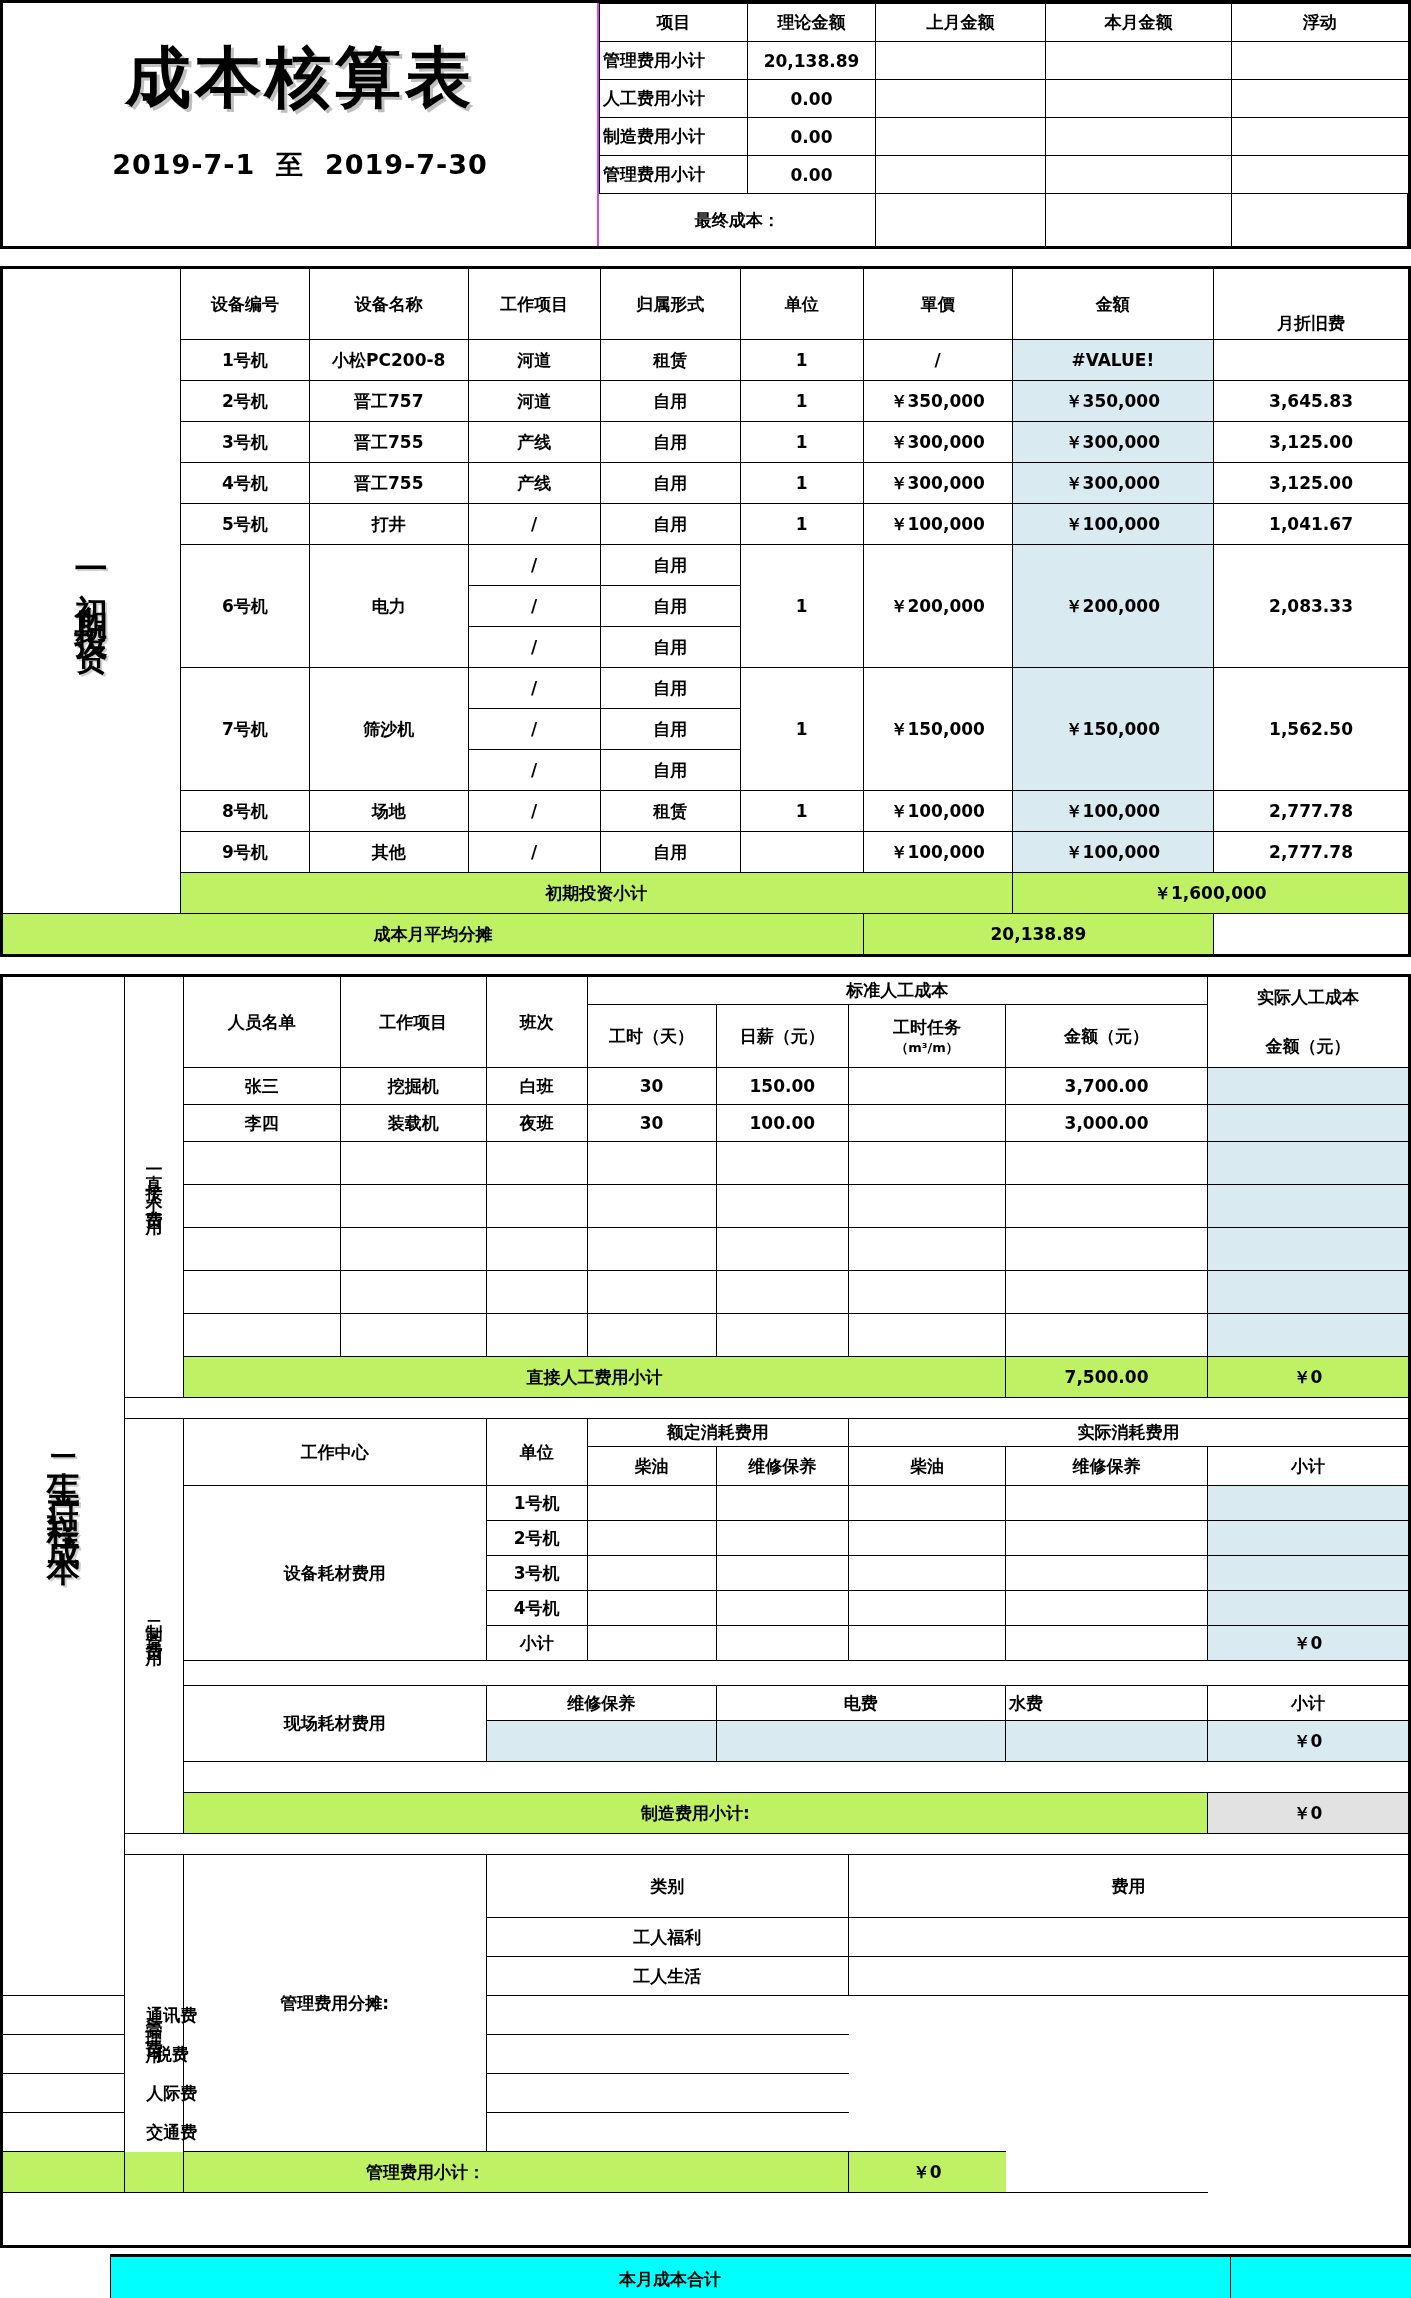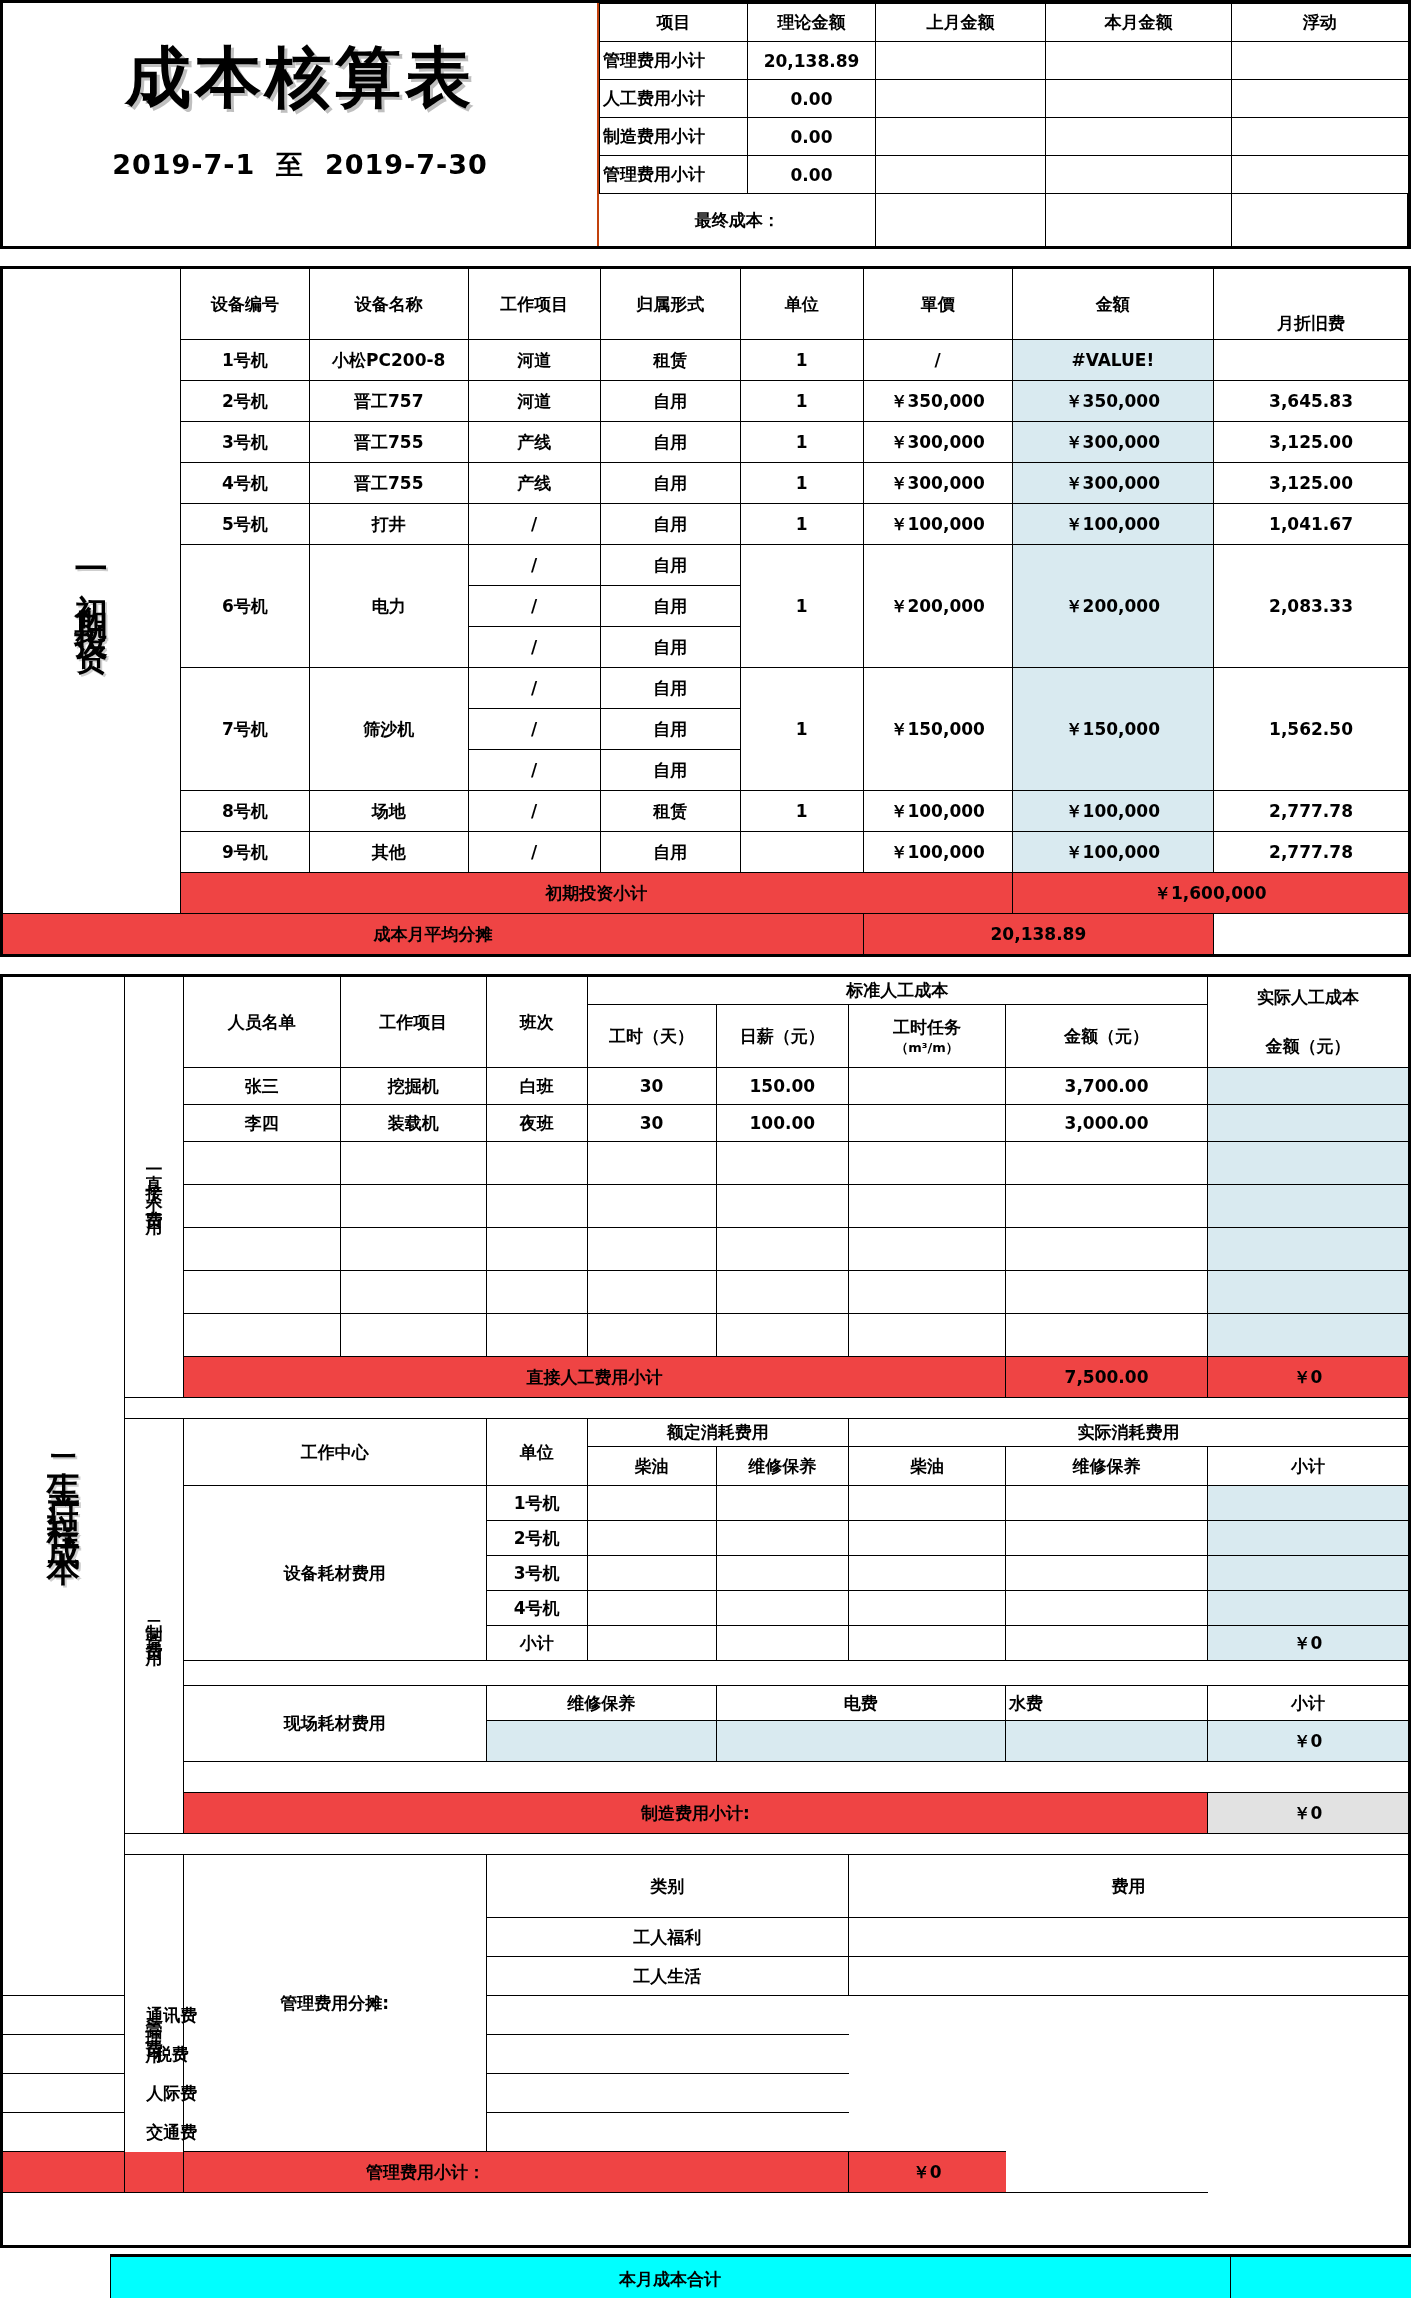--- a/index.html
+++ b/index.html
@@ -21,32 +21,32 @@
     overflow:hidden;
     white-space:nowrap;
   }
   .noborder{border:none;}
   .nb-l{border-left:none;}
   .nb-r{border-right:none;}
   .thick-t{border-top:3px solid #000;}
 
   
   .c-blue{background:#d9eaf0;}
-  .c-cyanlite{background:#ef4444;}
+  .c-cyanlite{background:#bef264;}
   .c-cyan{background:#00ffff;}
   .c-gray{background:#e2e2e2;}
 
   
   .topband{display:flex;width:1411px;border:3px solid #000;border-top:3px solid #000;box-sizing:border-box;}
   .title-cell{
     width:600px;
     display:flex;
     flex-direction:column;
     justify-content:flex-start;
-    border-right:2px solid #c2410c;
+    border-right:2px solid #d946ef;
     box-sizing:border-box;
   }
   .big-title{
     font-size:66px;
     font-weight:bold;
     letter-spacing:4px;
     text-align:center;
     margin-top:30px;
     color:#000;
     text-shadow:3px 3px 0 #bfbfbf;

